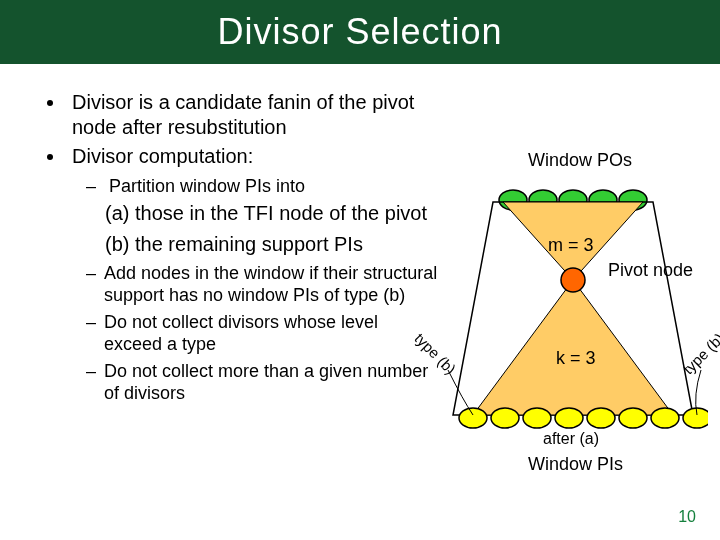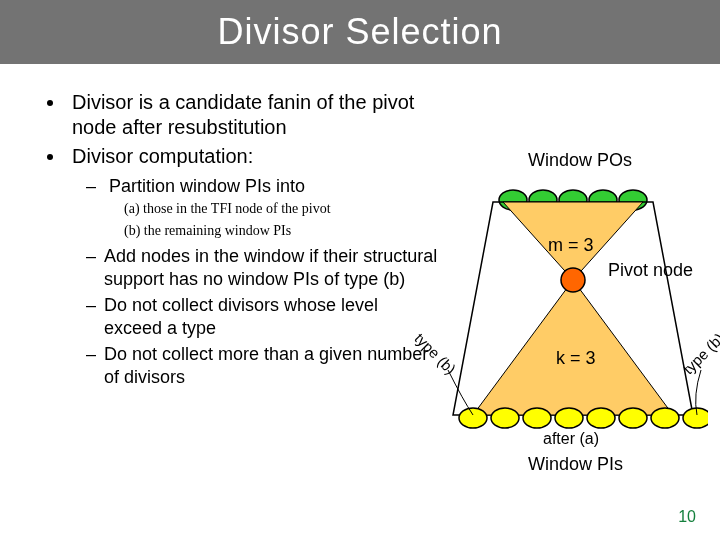--- a/index.html
+++ b/index.html
@@ -7,21 +7,21 @@
     padding: 0;
     width: 720px;
     height: 540px;
     background: #ffffff;
     font-family: Arial, Helvetica, sans-serif;
     color: #000;
     overflow: hidden;
     position: relative;
   }
   .titlebar {
-    background: #737373;
+    background: #14532d;
     height: 64px;
     width: 100%;
     display: flex;
     align-items: center;
     justify-content: center;
   }
   .titlebar h1 {
     margin: 0;
     color: #fff;
     font-size: 36px;
@@ -51,24 +51,23 @@
     font-size: 18px;
   }
   ul.sub1 > li::before {
     content: "–";
     display: inline-block;
     width: 18px;
     margin-left: -18px;
   }
   ul.sub1 > li { padding-left: 18px; margin-bottom: 4px; line-height: 1.25; }
   .subsub {
-    font-size: 14px;
+    font-size: 20px;
     line-height: 1.35;
-    margin: 2px 0 4px 20px;
-    font-family: Liberation Serif, serif;
+    margin: 2px 0 4px 1px;
   }
   .page-num {
     position: absolute;
     right: 24px;
     bottom: 14px;
     font-size: 16px;
     color: #15803d;
   }
   .figure {
     position: absolute;
@@ -93,21 +92,21 @@
 
 <div class="content">
   <ul class="top">
     <li>Divisor is a candidate fanin of the pivot node after resubstitution</li>
     <li>
       <span>Divisor computation:</span>
       <ul class="sub1">
         <li>
           <span>Partition window PIs into</span>
           <div class="subsub">(a) those in the TFI node of the pivot</div>
-          <div class="subsub">(b) the remaining window PIs</div>
+          <div class="subsub">(b) the remaining support PIs</div>
         </li>
         <li>Add nodes in the window if their structural support has no window PIs of type (b)</li>
         <li>Do not collect divisors whose level exceed a type</li>
         <li>Do not collect more than a given number of divisors</li>
       </ul>
     </li>
   </ul>
 </div>
 
 <div class="figure">

